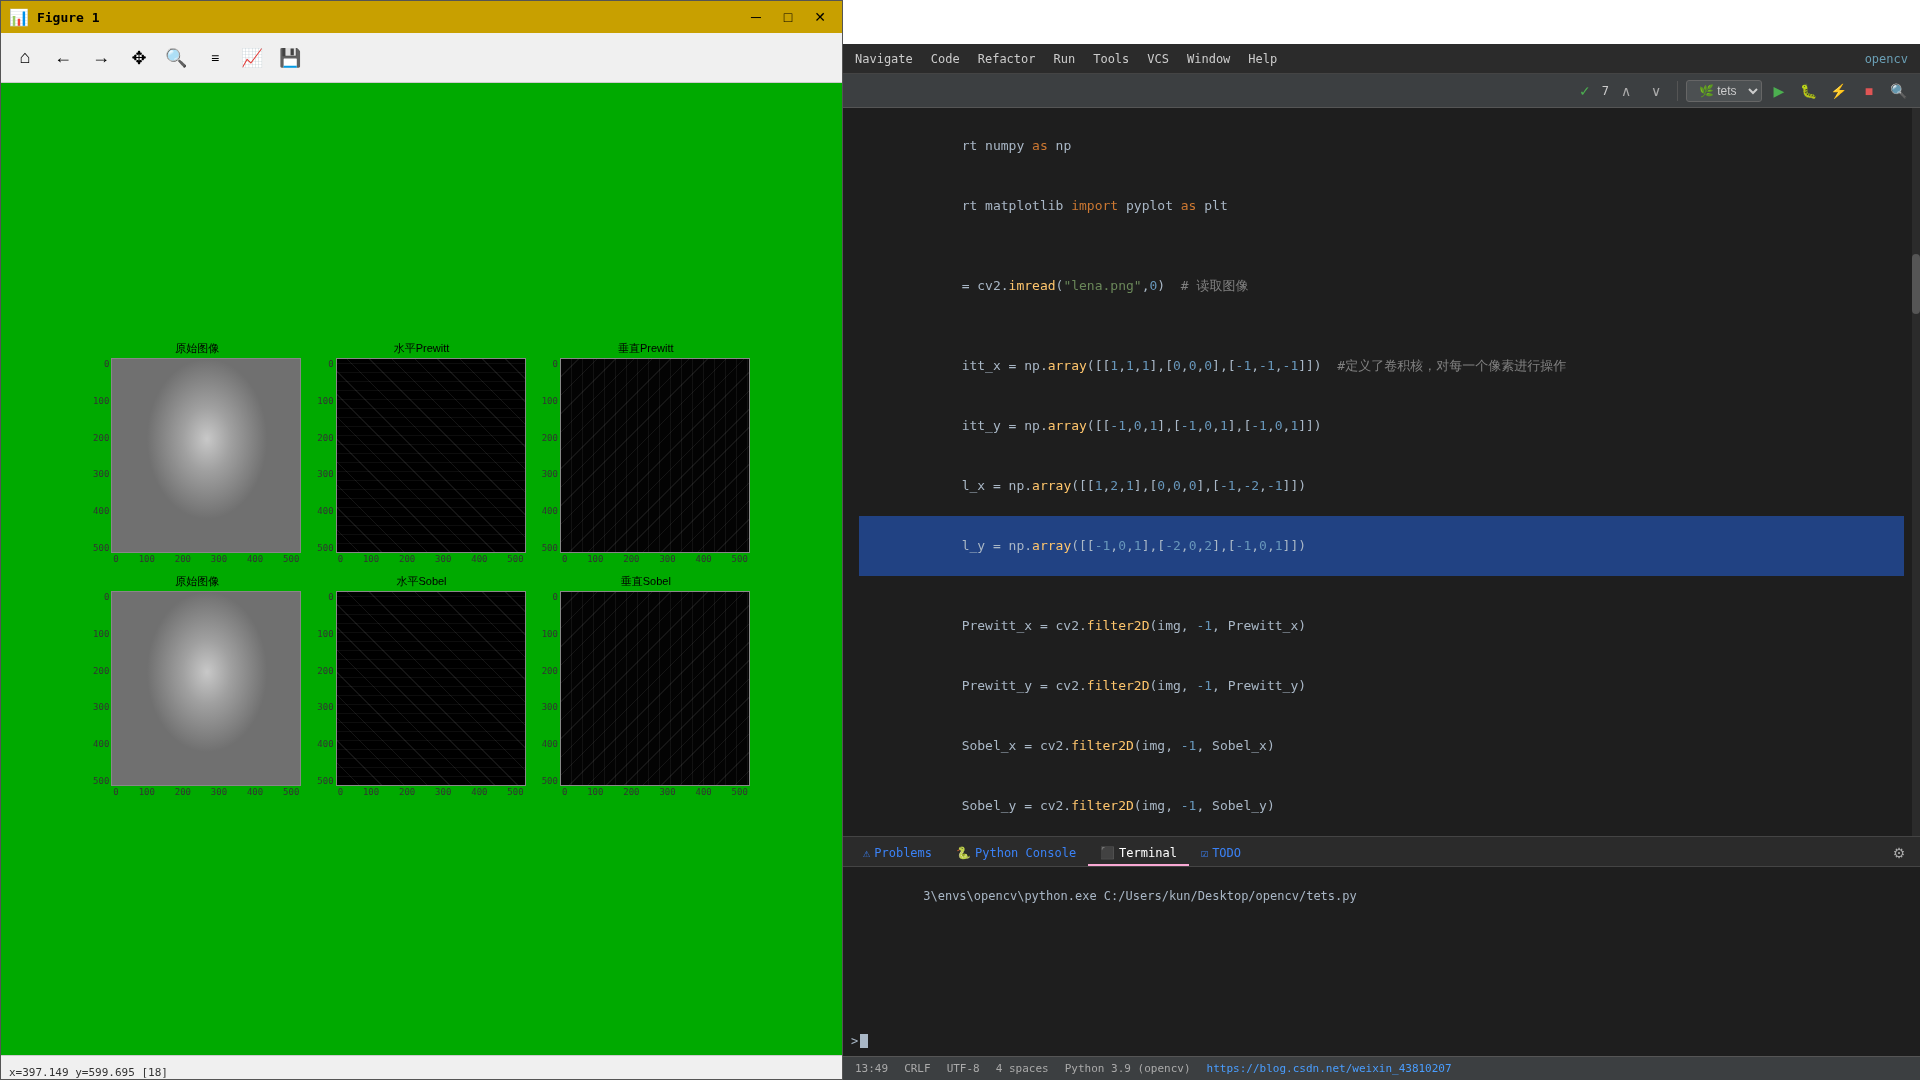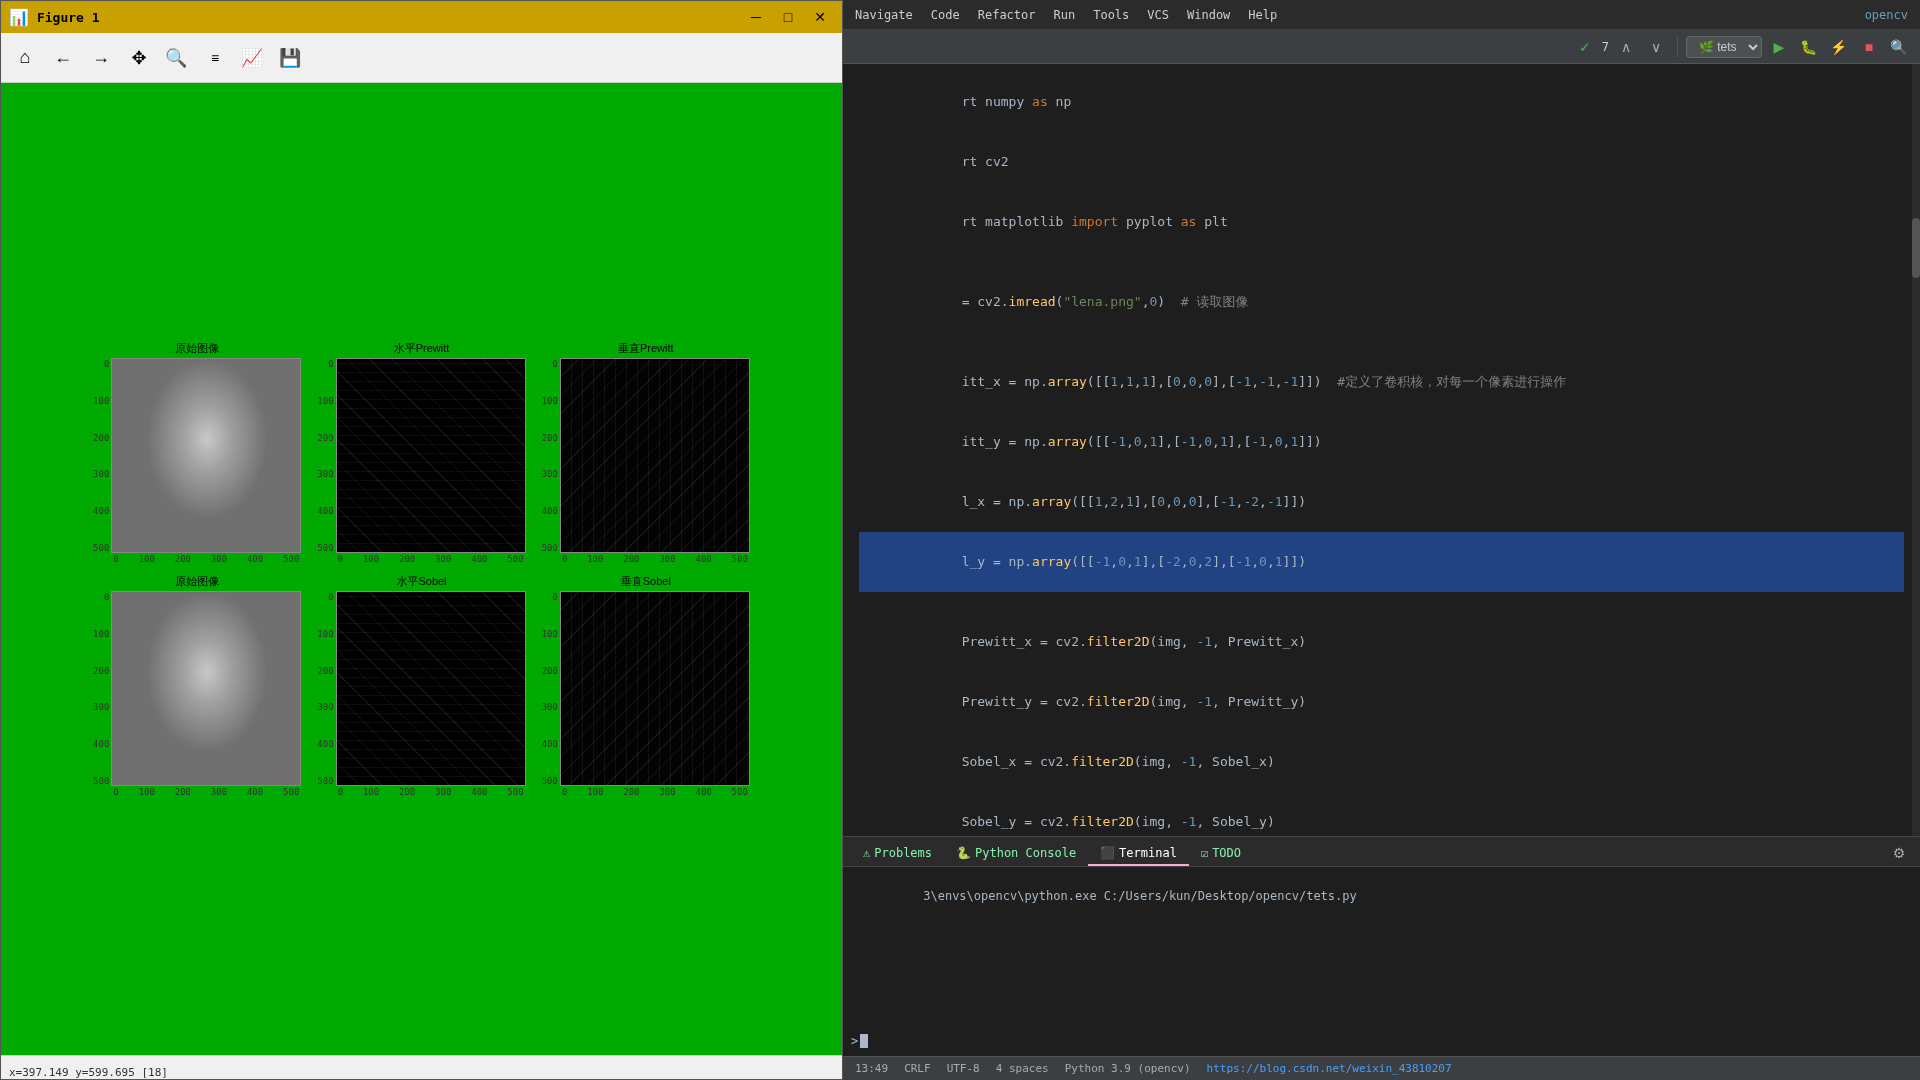--- a/index.html
+++ b/index.html
@@ -154,20 +154,21 @@
       font-size: 11px;
       color: #333;
     }
 
     
     #ide-window {
       flex: 1;
       background: #1e1e1e;
       display: flex;
       flex-direction: column;
+      margin-top: 44px;
     }
 
     #ide-menubar {
       height: 30px;
       background: #2b2b2b;
       display: flex;
       align-items: center;
       padding: 0 4px;
       gap: 2px;
       border-bottom: 1px solid #444;
@@ -271,21 +272,21 @@
       background: #2b2b2b;
       display: flex;
       align-items: flex-end;
       padding: 0 8px;
       border-bottom: 1px solid #444;
     }
 
     .bottom-tab {
       padding: 4px 12px;
       font-size: 12px;
-      color: #86efac;
+      color: #3b82f6;
       cursor: pointer;
       border-bottom: 2px solid transparent;
     }
     .bottom-tab.active { color: #fff; border-bottom: 2px solid #f9a8d4; }
 
     .bottom-tab-icon {
       margin-right: 4px;
     }
 
     #terminal-area {
@@ -616,26 +617,20 @@
 
     <div class="code-line">
       <span class="line-num"></span>
       <span class="line-content">
         <span class="id">rt numpy </span><span class="kw">as</span><span class="id"> np</span>
       </span>
     </div>
     <div class="code-line">
       <span class="line-num"></span>
       <span class="line-content">
-        <span class="id">rt cv2</span>
-      </span>
-    </div>
-    <div class="code-line">
-      <span class="line-num"></span>
-      <span class="line-content">
         <span class="id">rt matplotlib </span><span class="kw">import</span><span class="id"> pyplot </span><span class="kw">as</span><span class="id"> plt</span>
       </span>
     </div>
     <div class="code-line">
       <span class="line-num"></span>
       <span class="line-content">&nbsp;</span>
     </div>
     <div class="code-line">
       <span class="line-num"></span>
       <span class="line-content">

